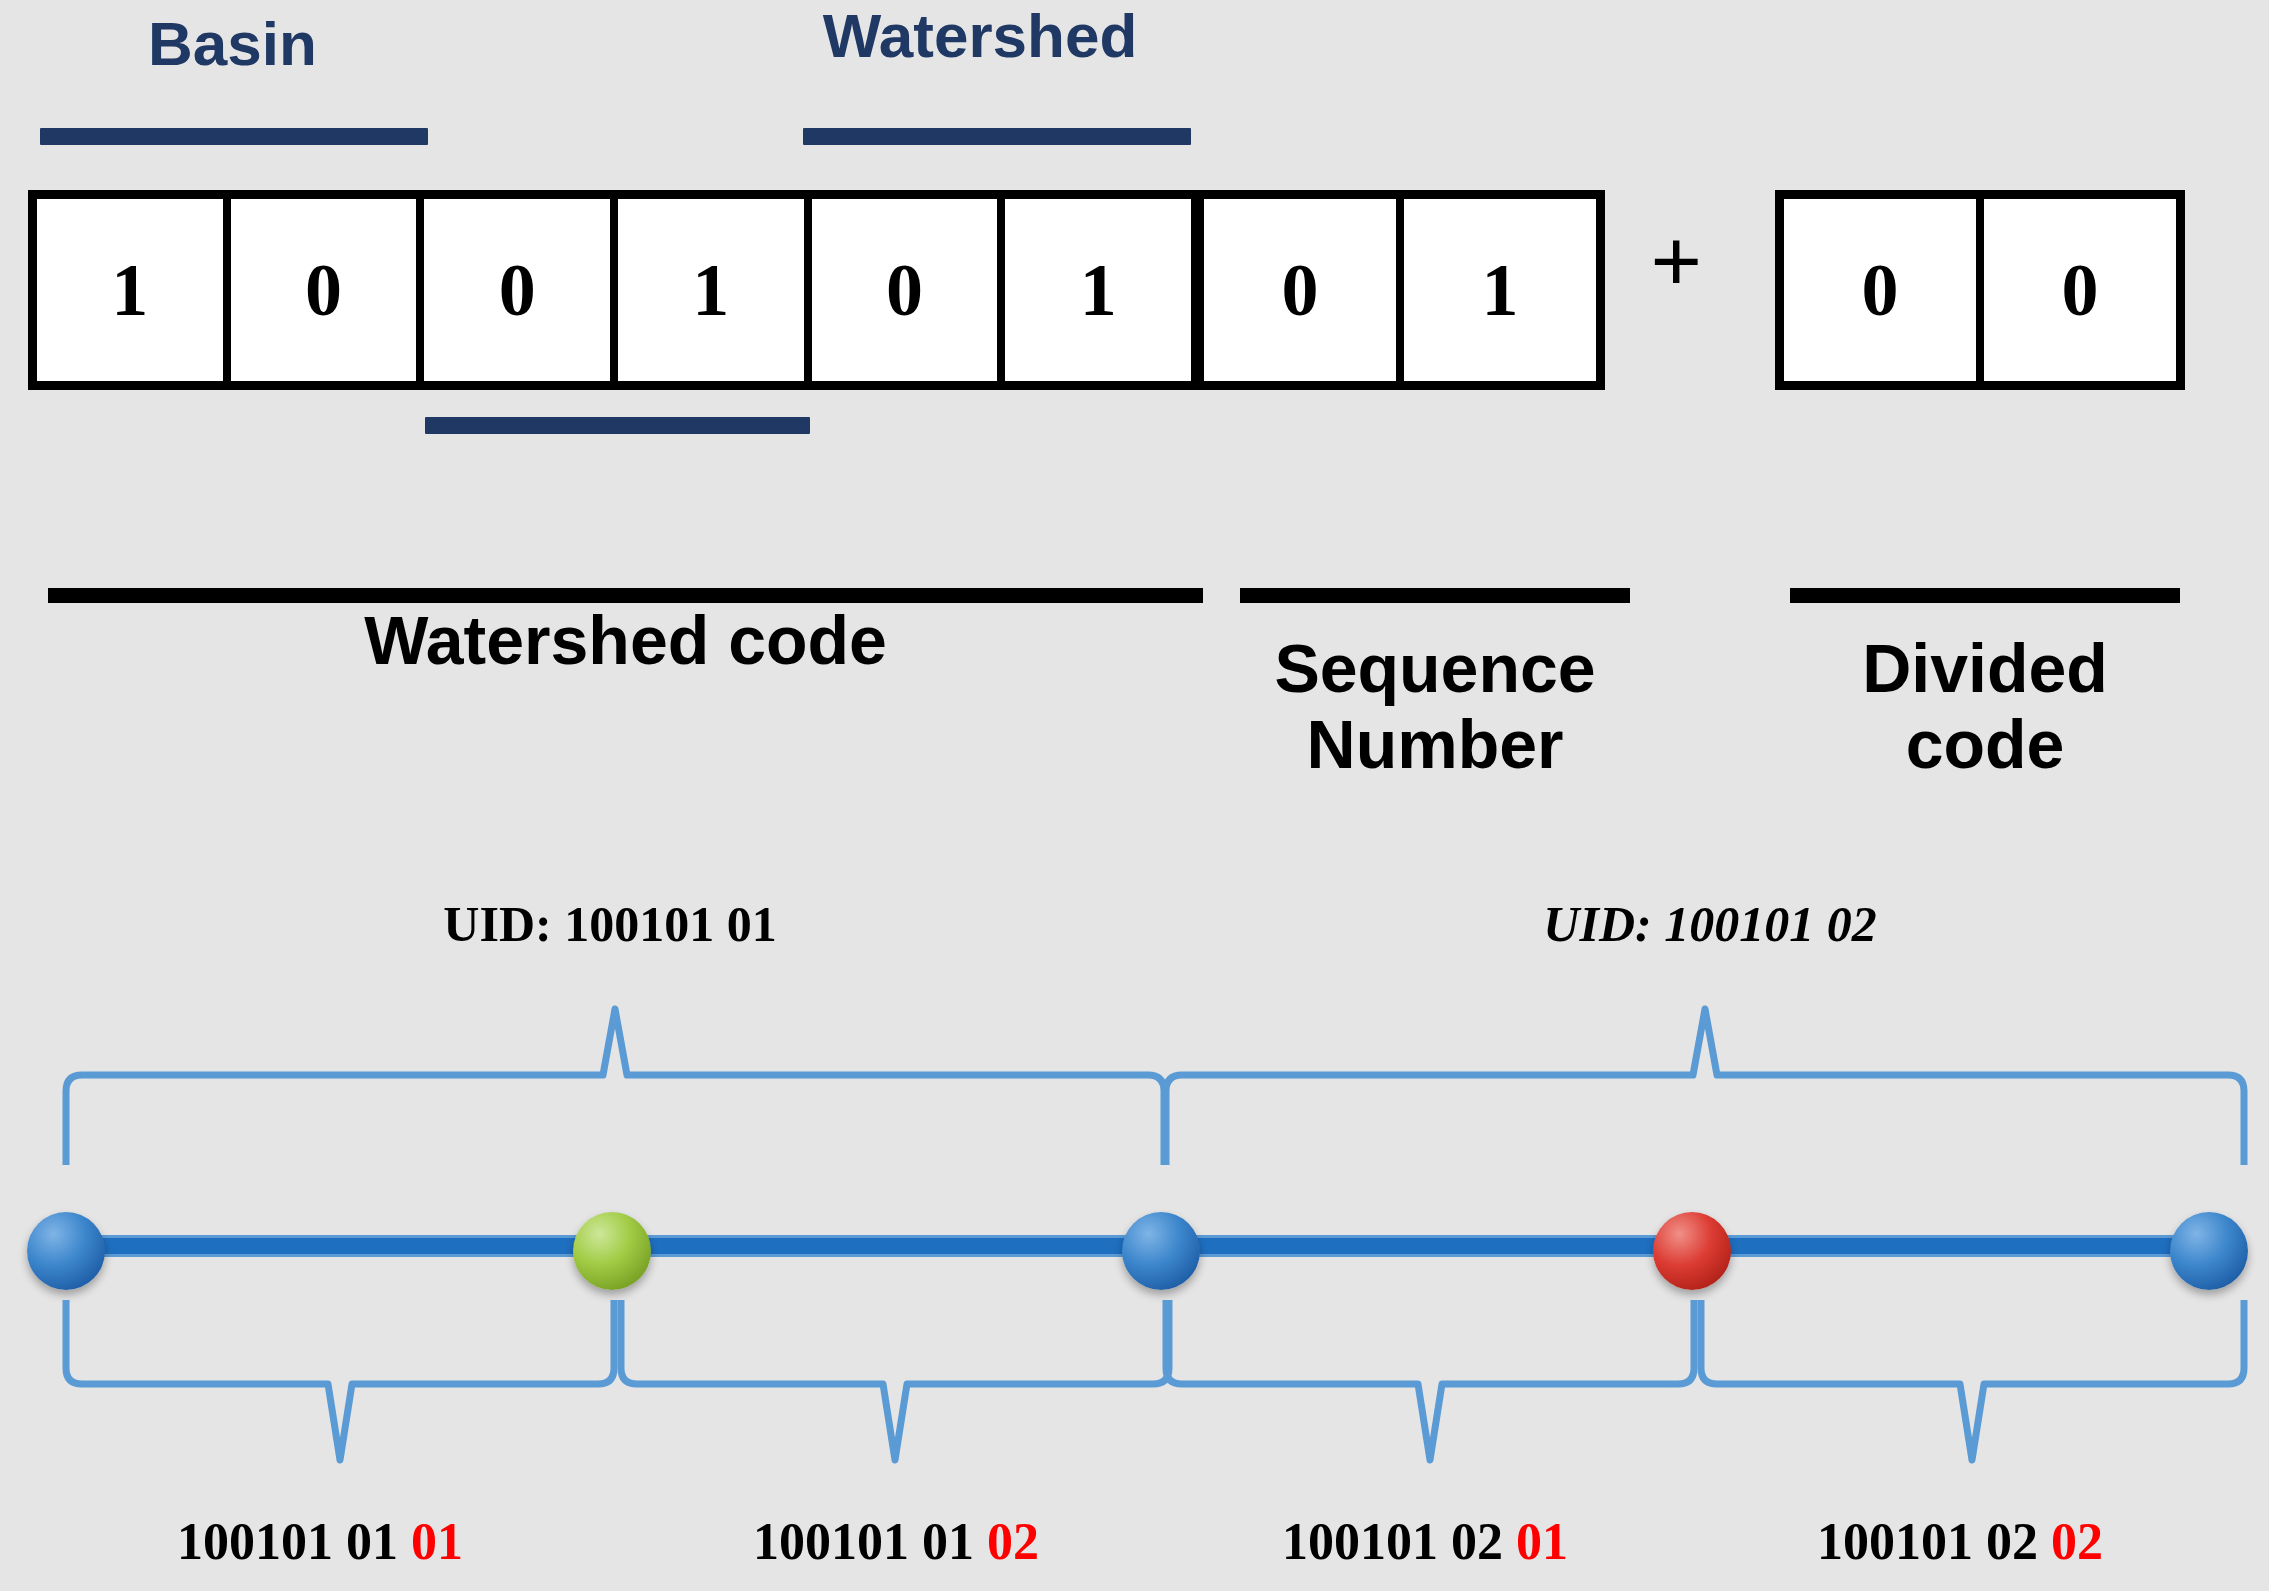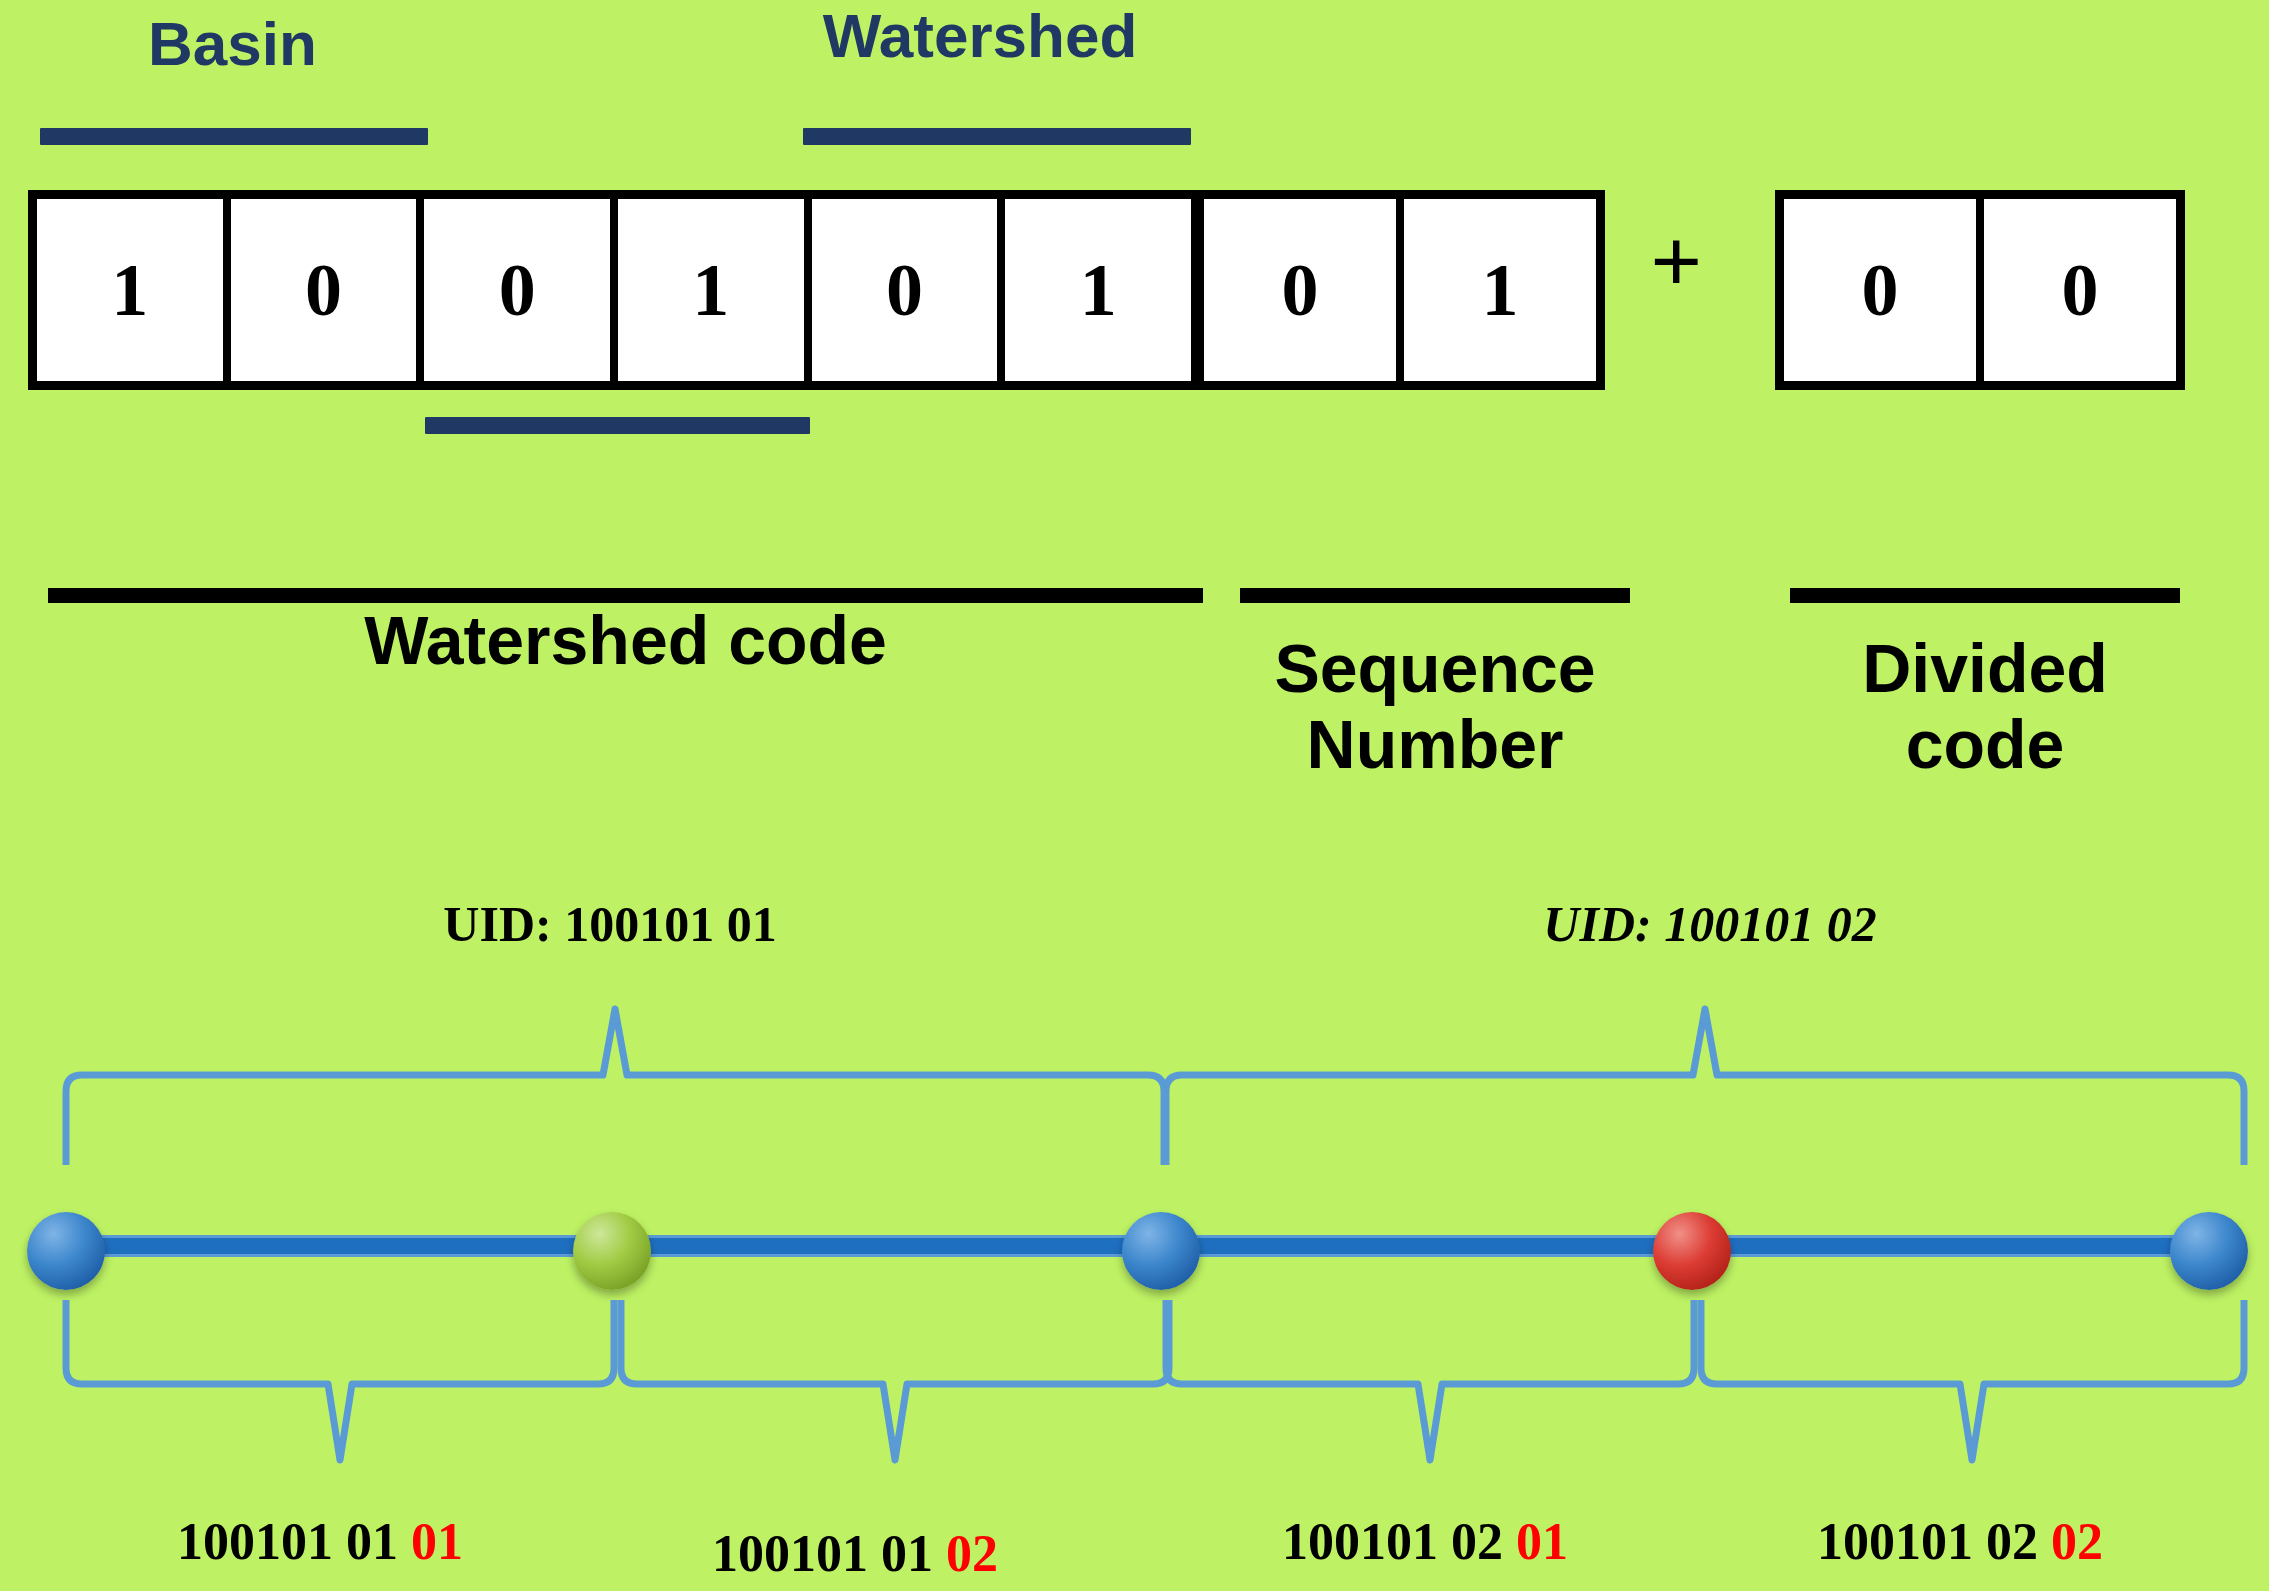--- a/index.html
+++ b/index.html
@@ -7,21 +7,21 @@
     padding: 0;
     background: #ffffff;
   }
   body {
     font-family: "Liberation Sans", sans-serif;
   }
   #stage {
     position: relative;
     width: 2269px;
     height: 1591px;
-    background: #bef264;
+    background: #e5e5e5;
     overflow: hidden;
   }
 
   
   .seg-label {
     position: absolute;
     color: #1F3864;
     font-weight: bold;
     font-family: "Liberation Sans", sans-serif;
     white-space: nowrap;
@@ -225,21 +225,21 @@
   <div class="bracket" style="left:1695px; top:1300px;">
     <svg width="555" height="185" viewBox="0 0 555 185">
       <path d="M 6 0 L 6 68 Q 6 84 22 84 L 265 84 L 277 160 L 289 84 L 533 84 Q 549 84 549 68 L 549 0" fill="none" stroke="#5B9BD5" stroke-width="7" stroke-linecap="round" stroke-linejoin="round"></path>
     </svg>
   </div>
 
   <div class="code-label" style="left:80px; top:1512px; width:480px;">
     <span>100101 01 </span><span class="suffix">01</span>
   </div>
 
-  <div class="code-label" style="left:615px; top:1512px; width:480px;margin-top:12px;">
+  <div class="code-label" style="left:656px; top:1512px; width:480px;">
     <span>100101 01 </span><span class="suffix">02</span>
   </div>
 
   <div class="code-label" style="left:1185px; top:1512px; width:480px;">
     <span>100101 02 </span><span class="suffix">01</span>
   </div>
 
   <div class="code-label" style="left:1720px; top:1512px; width:480px;">
     <span>100101 02 </span><span class="suffix">02</span>
   </div>

